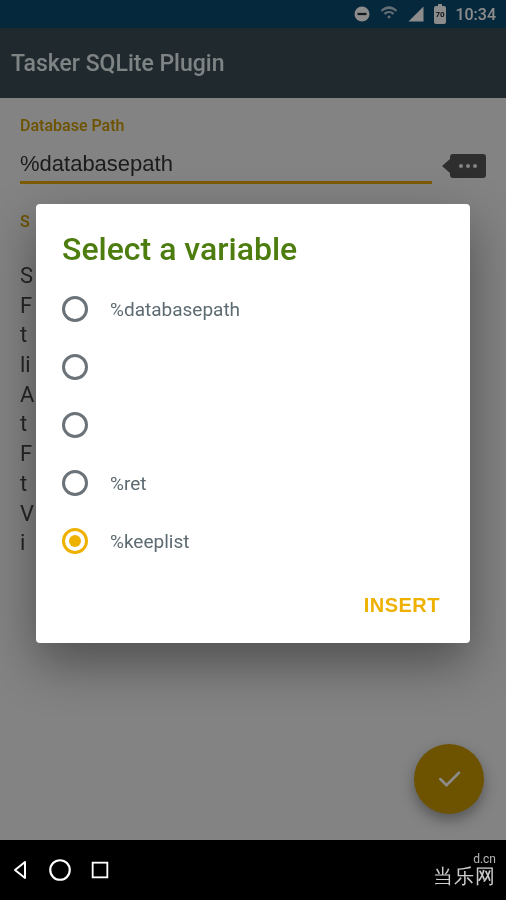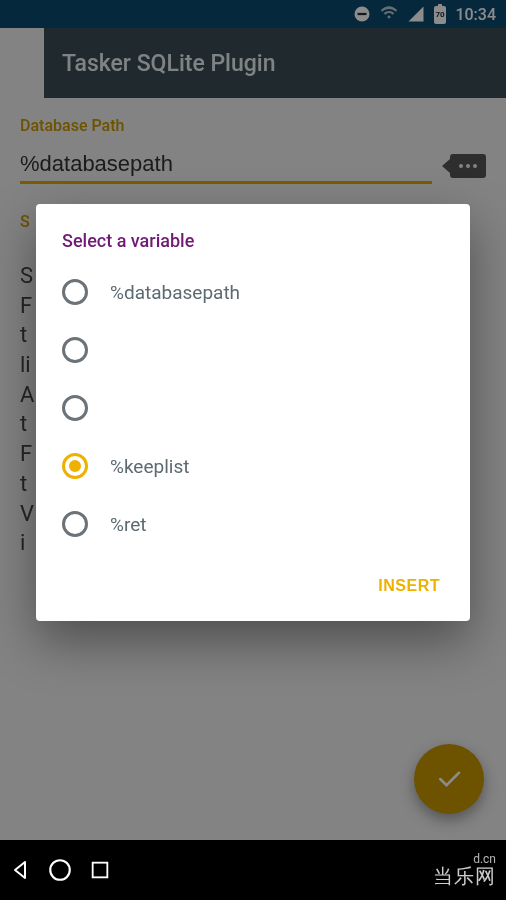--- a/index.html
+++ b/index.html
@@ -26,25 +26,24 @@
     font-weight: 500;
   }
   .statusbar .icon { display:inline-flex; align-items:center; justify-content:center; }
 
   
   .appbar {
     height: 70px;
     background: #3A4C55;
     display: flex;
     align-items: center;
-    padding: 0 18px;
+    padding: 0 11px;
     color: #e6eef0;
     font-size: 23px;
     font-weight: 500;
-    margin-left: 44px;
   }
 
   
   .content {
     padding: 18px 20px;
     position: relative;
   }
   .field-label {
     color: #c79600;
     font-size: 16px;
@@ -112,22 +111,22 @@
   .dialog {
     position:absolute;
     left: 36px; right: 36px;
     top: 204px;
     background: #fff;
     border-radius: 4px;
     box-shadow: 0 20px 50px rgba(0,0,0,0.4);
     padding: 26px 0 14px 0;
   }
   .dialog-title {
-    font-size: 18px;
-    color: #701a75;
+    font-size: 32px;
+    color: #4d7c0f;
     font-weight: 500;
     padding: 0 26px 12px 26px;
   }
   .option {
     display:flex;
     align-items:center;
     gap: 22px;
     padding: 16px 26px;
     cursor:pointer;
   }
@@ -154,21 +153,21 @@
   }
   .dialog-actions {
     display:flex;
     justify-content:flex-end;
     padding: 18px 22px 6px 22px;
   }
   .dialog-btn {
     background:none;
     border:none;
     color:#efb100;
-    font-size: 16px;
+    font-size: 20px;
     font-weight:700;
     letter-spacing: 0.5px;
     cursor:pointer;
     padding: 6px 8px;
   }
 
   
   .fab {
     position:absolute;
     right: 22px;
@@ -279,26 +278,26 @@
     <span class="radio"></span>
     <span class="option-label">%databasepath</span>
   </div>
   <div class="option">
     <span class="radio"></span>
   </div>
   <div class="option">
     <span class="radio"></span>
   </div>
   <div class="option">
+    <span class="radio"></span>
+    <span class="option-label">%ret</span>
+  </div>
+  <div class="option">
     <span class="radio selected"></span>
     <span class="option-label">%keeplist</span>
-  </div>
-  <div class="option">
-    <span class="radio"></span>
-    <span class="option-label">%ret</span>
   </div>
 
   <div class="dialog-actions">
     <button class="dialog-btn">INSERT</button>
   </div>
 </div>
 
 <div class="navbar">
   <div class="navbtn">
     <svg width="24" height="24" viewBox="0 0 24 24">

